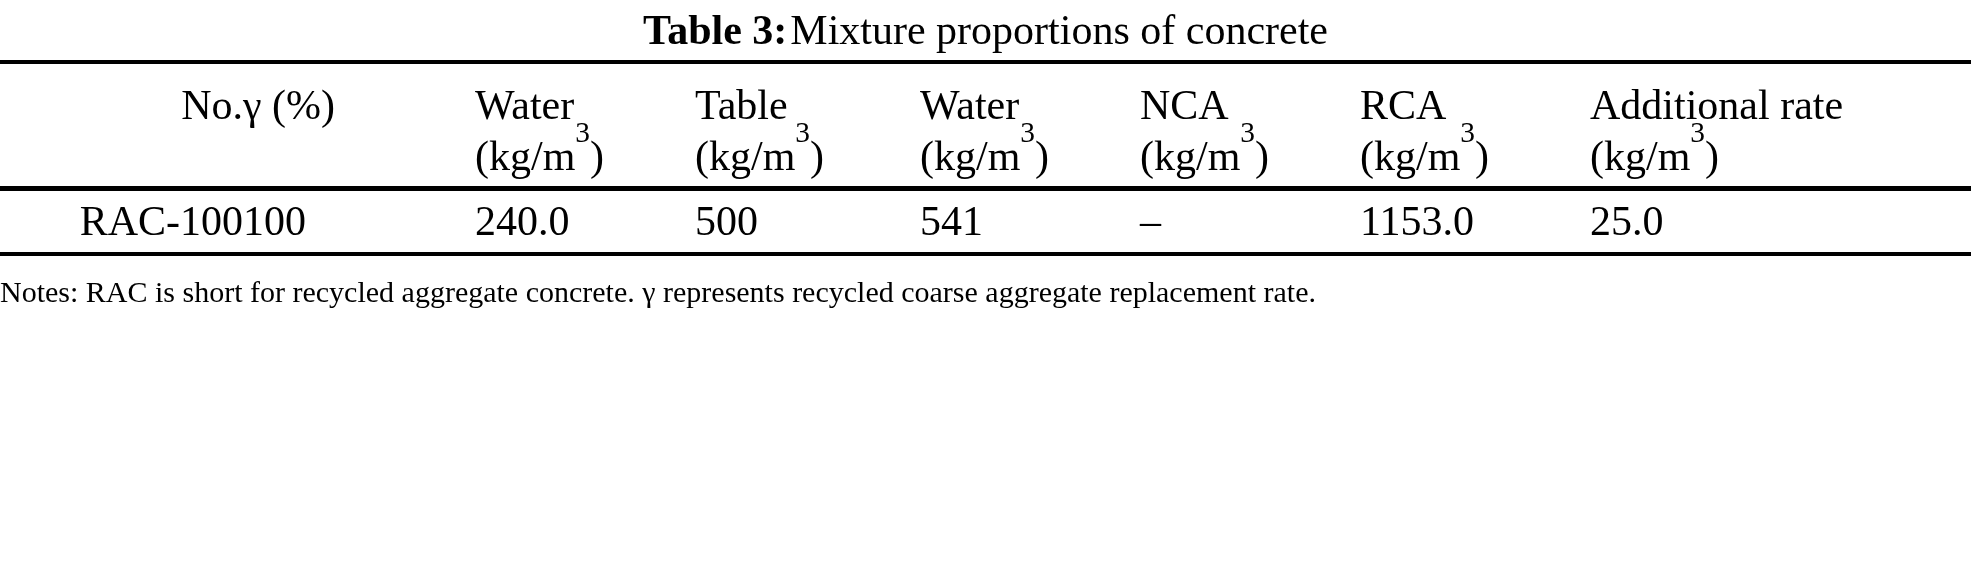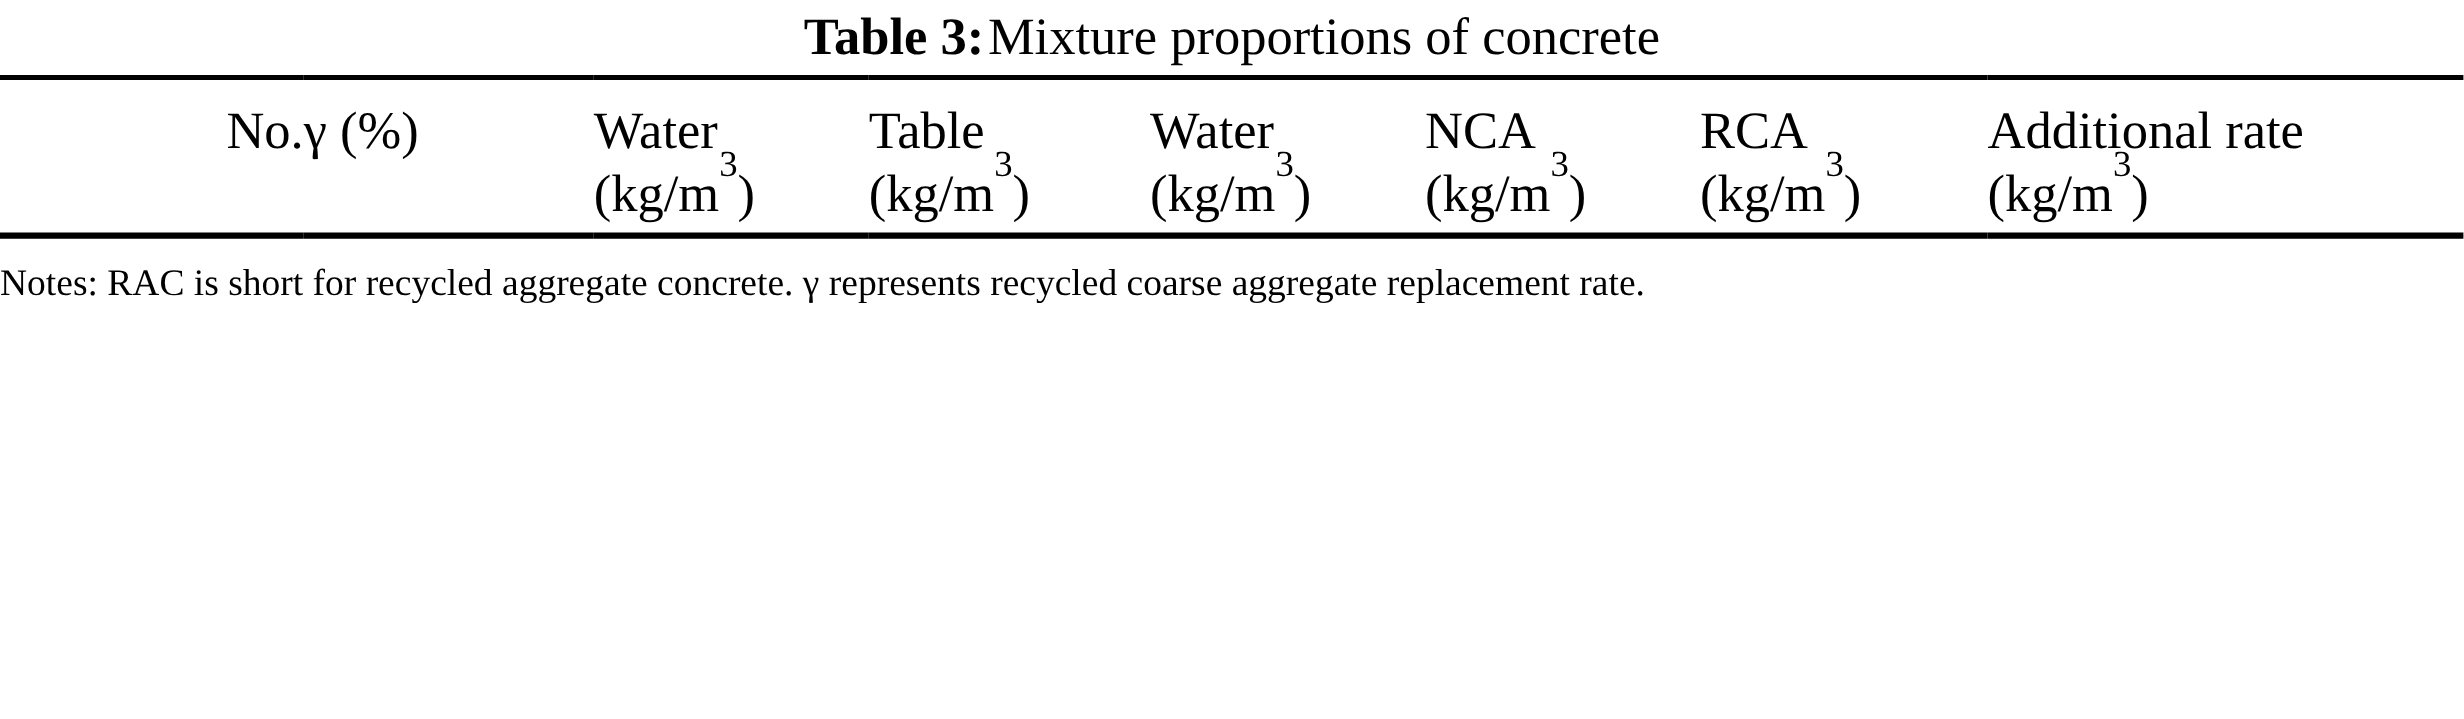--- a/index.html
+++ b/index.html
@@ -112,18 +112,28 @@
           <div class="cname">RCA</div>
           <div class="cunit"><span>(kg/m</span><sup class="u3">3</sup><span>)</span></div>
         </th>
         <th>
           <div class="cname">Additional rate</div>
           <div class="cunit"><span>(kg/m</span><sup class="u3">3</sup><span>)</span></div>
         </th>
       </tr>
     </thead>
     <tbody>
+      <tr>
+        <td>RAC-100</td>
+        <td>100</td>
+        <td>240.0</td>
+        <td>500</td>
+        <td>541</td>
+        <td>–</td>
+        <td>1153.0</td>
+        <td>25.0</td>
+      </tr>
     </tbody>
   </table>
 
   <div class="notes">Notes: RAC is short for recycled aggregate concrete. γ represents recycled coarse aggregate replacement rate.</div>
 
 </div>
 
 </body></html>

